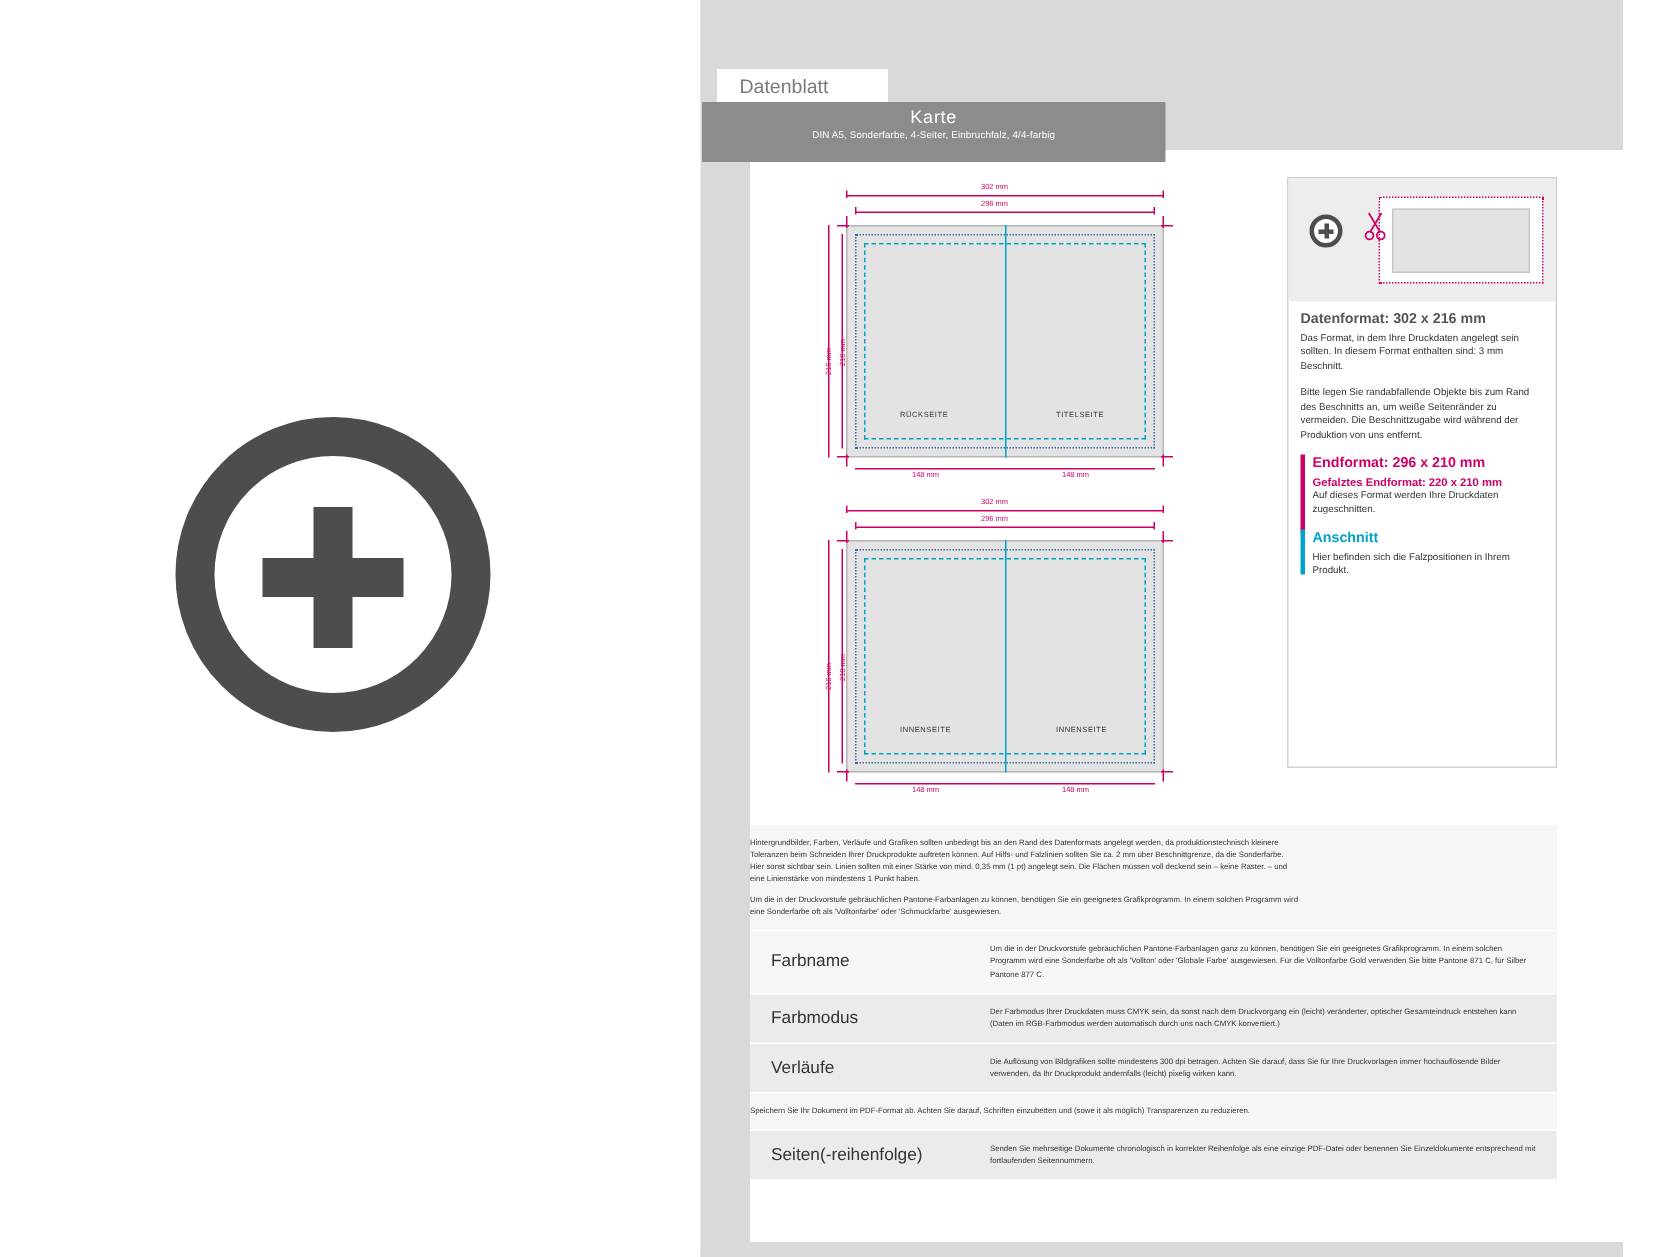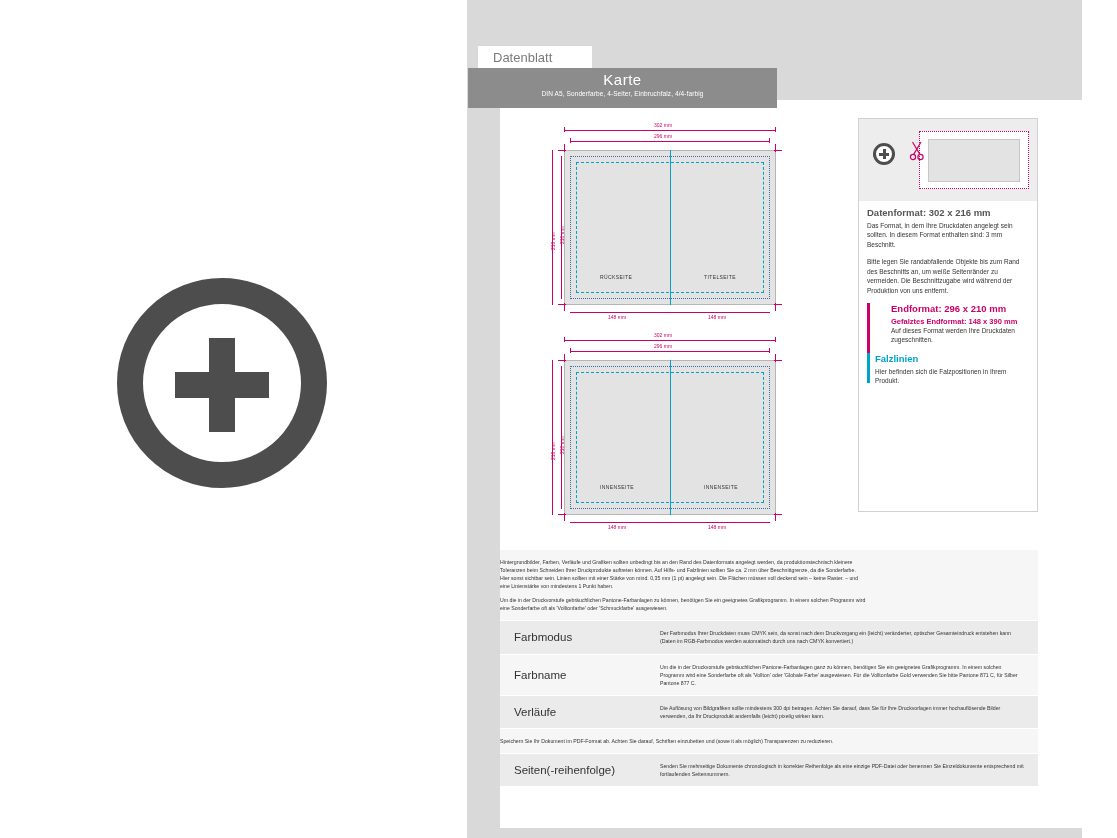--- a/index.html
+++ b/index.html
@@ -31,21 +31,21 @@
   .tab{
     position:absolute;left:478px;top:46px;width:114px;height:22px;background:#ffffff;
     color:#7a7a7a;font-size:13px;display:flex;align-items:center;padding-left:15px;box-sizing:border-box;
   }
 
   
   .headerband{
     position:absolute;left:468px;top:68px;width:309px;height:40px;background:#8c8c8c;
     color:#ffffff;text-align:center;
   }
-  .headerband .title{font-size:15px;padding-top:3px;letter-spacing:.5px;}
+  .headerband .title{font-size:12px;padding-top:3px;letter-spacing:.5px;}
   .headerband .subtitle{font-size:6.5px;letter-spacing:.1px;margin-top:2px;}
 
   
   .tech{position:absolute;left:556px;top:122px;width:226px;height:390px;}
 
   .artboard{position:absolute;background:#e3e3e3;border:1px solid #b5b5b5;box-sizing:border-box;}
   .artboard.top{left:8px;top:28px;width:212px;height:155px;}
   .artboard.bot{left:8px;top:238px;width:212px;height:155px;}
 
   .trim{position:absolute;border:1px dotted #3a6ea5;box-sizing:border-box;}
@@ -239,60 +239,60 @@
           <line x1="3.5" y1="1" x2="11" y2="13.6" stroke="#cc0066" stroke-width="1.2"></line>
         </svg>
       </div>
     </div>
 
     <div class="legend-body">
       <div class="lg-h grey">Datenformat: 302 x 216 mm</div>
       <div class="lg-p">Das Format, in dem Ihre Druckdaten angelegt sein sollten. In diesem Format enthalten sind: 3 mm Beschnitt.</div>
       <div class="lg-p">Bitte legen Sie randabfallende Objekte bis zum Rand des Beschnitts an, um weiße Seitenränder zu vermeiden. Die Beschnittzugabe wird während der Produktion von uns entfernt.</div>
 
-      <div style="position:relative;padding-left:24px;">
+      <div style="position:relative;padding-left:8px;">
         <div class="marker pink" style="top:0;bottom:10px;position:absolute;height:52px;"></div>
         <div class="lg-h pink">Endformat: 296 x 210 mm</div>
-        <div class="lg-sub">Gefalztes Endformat: 148 x 390 mm</div>
+        <div class="lg-sub">Gefalztes Endformat: 220 x 210 mm</div>
         <div class="lg-p">Auf dieses Format werden Ihre Druckdaten zugeschnitten.</div>
       </div>
 
 
       <div style="position:relative;padding-left:8px;">
         <div class="marker cyan" style="top:0;position:absolute;height:30px;"></div>
-        <div class="lg-h cyan">Falzlinien</div>
+        <div class="lg-h cyan">Anschnitt</div>
         <div class="lg-p">Hier befinden sich die Falzpositionen in Ihrem Produkt.</div>
       </div>
     </div>
   </div>
 
 
   <div class="tips-table">
 
     <div class="trow plain">
       <div class="tcell-r">
         <p>Hintergrundbilder, Farben, Verläufe und Grafiken sollten unbedingt bis an den Rand des Datenformats angelegt werden, da produktionstechnisch kleinere Toleranzen beim Schneiden Ihrer Druckprodukte auftreten können. Auf Hilfs- und Falzlinien sollten Sie ca. 2 mm über Beschnittgrenze, da die Sonderfarbe. Hier sonst sichtbar sein.  Linien sollten mit einer Stärke von mind. 0,35 mm (1 pt) angelegt sein. Die Flächen müssen voll deckend sein – keine Raster. – und eine Linienstärke von mindestens 1 Punkt haben.</p>
         <p>Um die in der Druckvorstufe gebräuchlichen Pantone-Farbanlagen zu können, benötigen Sie ein geeignetes Grafikprogramm. In einem solchen Programm wird eine Sonderfarbe oft als 'Vollton­farbe' oder 'Schmuckfarbe' ausgewiesen.</p>
       </div>
     </div>
 
+    <div class="trow plain">
+      <div class="tcell-l">Farbname</div>
+      <div class="tcell-r">
+        <p>Um die in der Druckvorstufe gebräuchlichen Pantone-Farbanlagen ganz zu können, benötigen Sie ein geeignetes Grafikprogramm. In einem solchen Programm wird eine Sonderfarbe oft als 'Vollton' oder 'Globale Farbe' ausgewiesen. Für die Volltonfarbe Gold verwenden Sie bitte Pantone 871 C, für Silber Pantone 877 C.</p>
+      </div>
+    </div>
+
     <div class="trow alt">
       <div class="tcell-l">Farbmodus</div>
       <div class="tcell-r">
         <p>Der Farbmodus Ihrer Druckdaten muss CMYK sein, da sonst nach dem Druckvorgang ein (leicht) veränderter, optischer Gesamteindruck entstehen kann (Daten im RGB-Farbmodus werden automatisch durch uns nach CMYK konvertiert.)</p>
       </div>
     </div>
 
-    <div class="trow plain">
-      <div class="tcell-l">Farbname</div>
-      <div class="tcell-r">
-        <p>Um die in der Druckvorstufe gebräuchlichen Pantone-Farbanlagen ganz zu können, benötigen Sie ein geeignetes Grafikprogramm. In einem solchen Programm wird eine Sonderfarbe oft als 'Vollton' oder 'Globale Farbe' ausgewiesen. Für die Volltonfarbe Gold verwenden Sie bitte Pantone 871 C, für Silber Pantone 877 C.</p>
-      </div>
-    </div>
-
     <div class="trow alt">
       <div class="tcell-l">Verläufe</div>
       <div class="tcell-r">
         <p>Die Auflösung von Bildgrafiken sollte mindestens 300 dpi betragen. Achten Sie darauf, dass Sie für Ihre Druckvorlagen immer hochauflösende Bilder verwenden, da Ihr Druckprodukt andernfalls (leicht) pixelig wirken kann.</p>
       </div>
     </div>
 
     <div class="trow plain">
       <div class="tcell-r">
         <p>Speichern Sie Ihr Dokument im PDF-Format ab. Achten Sie darauf, Schriften einzubetten und (sowe it als möglich) Transparenzen zu reduzieren.</p>

